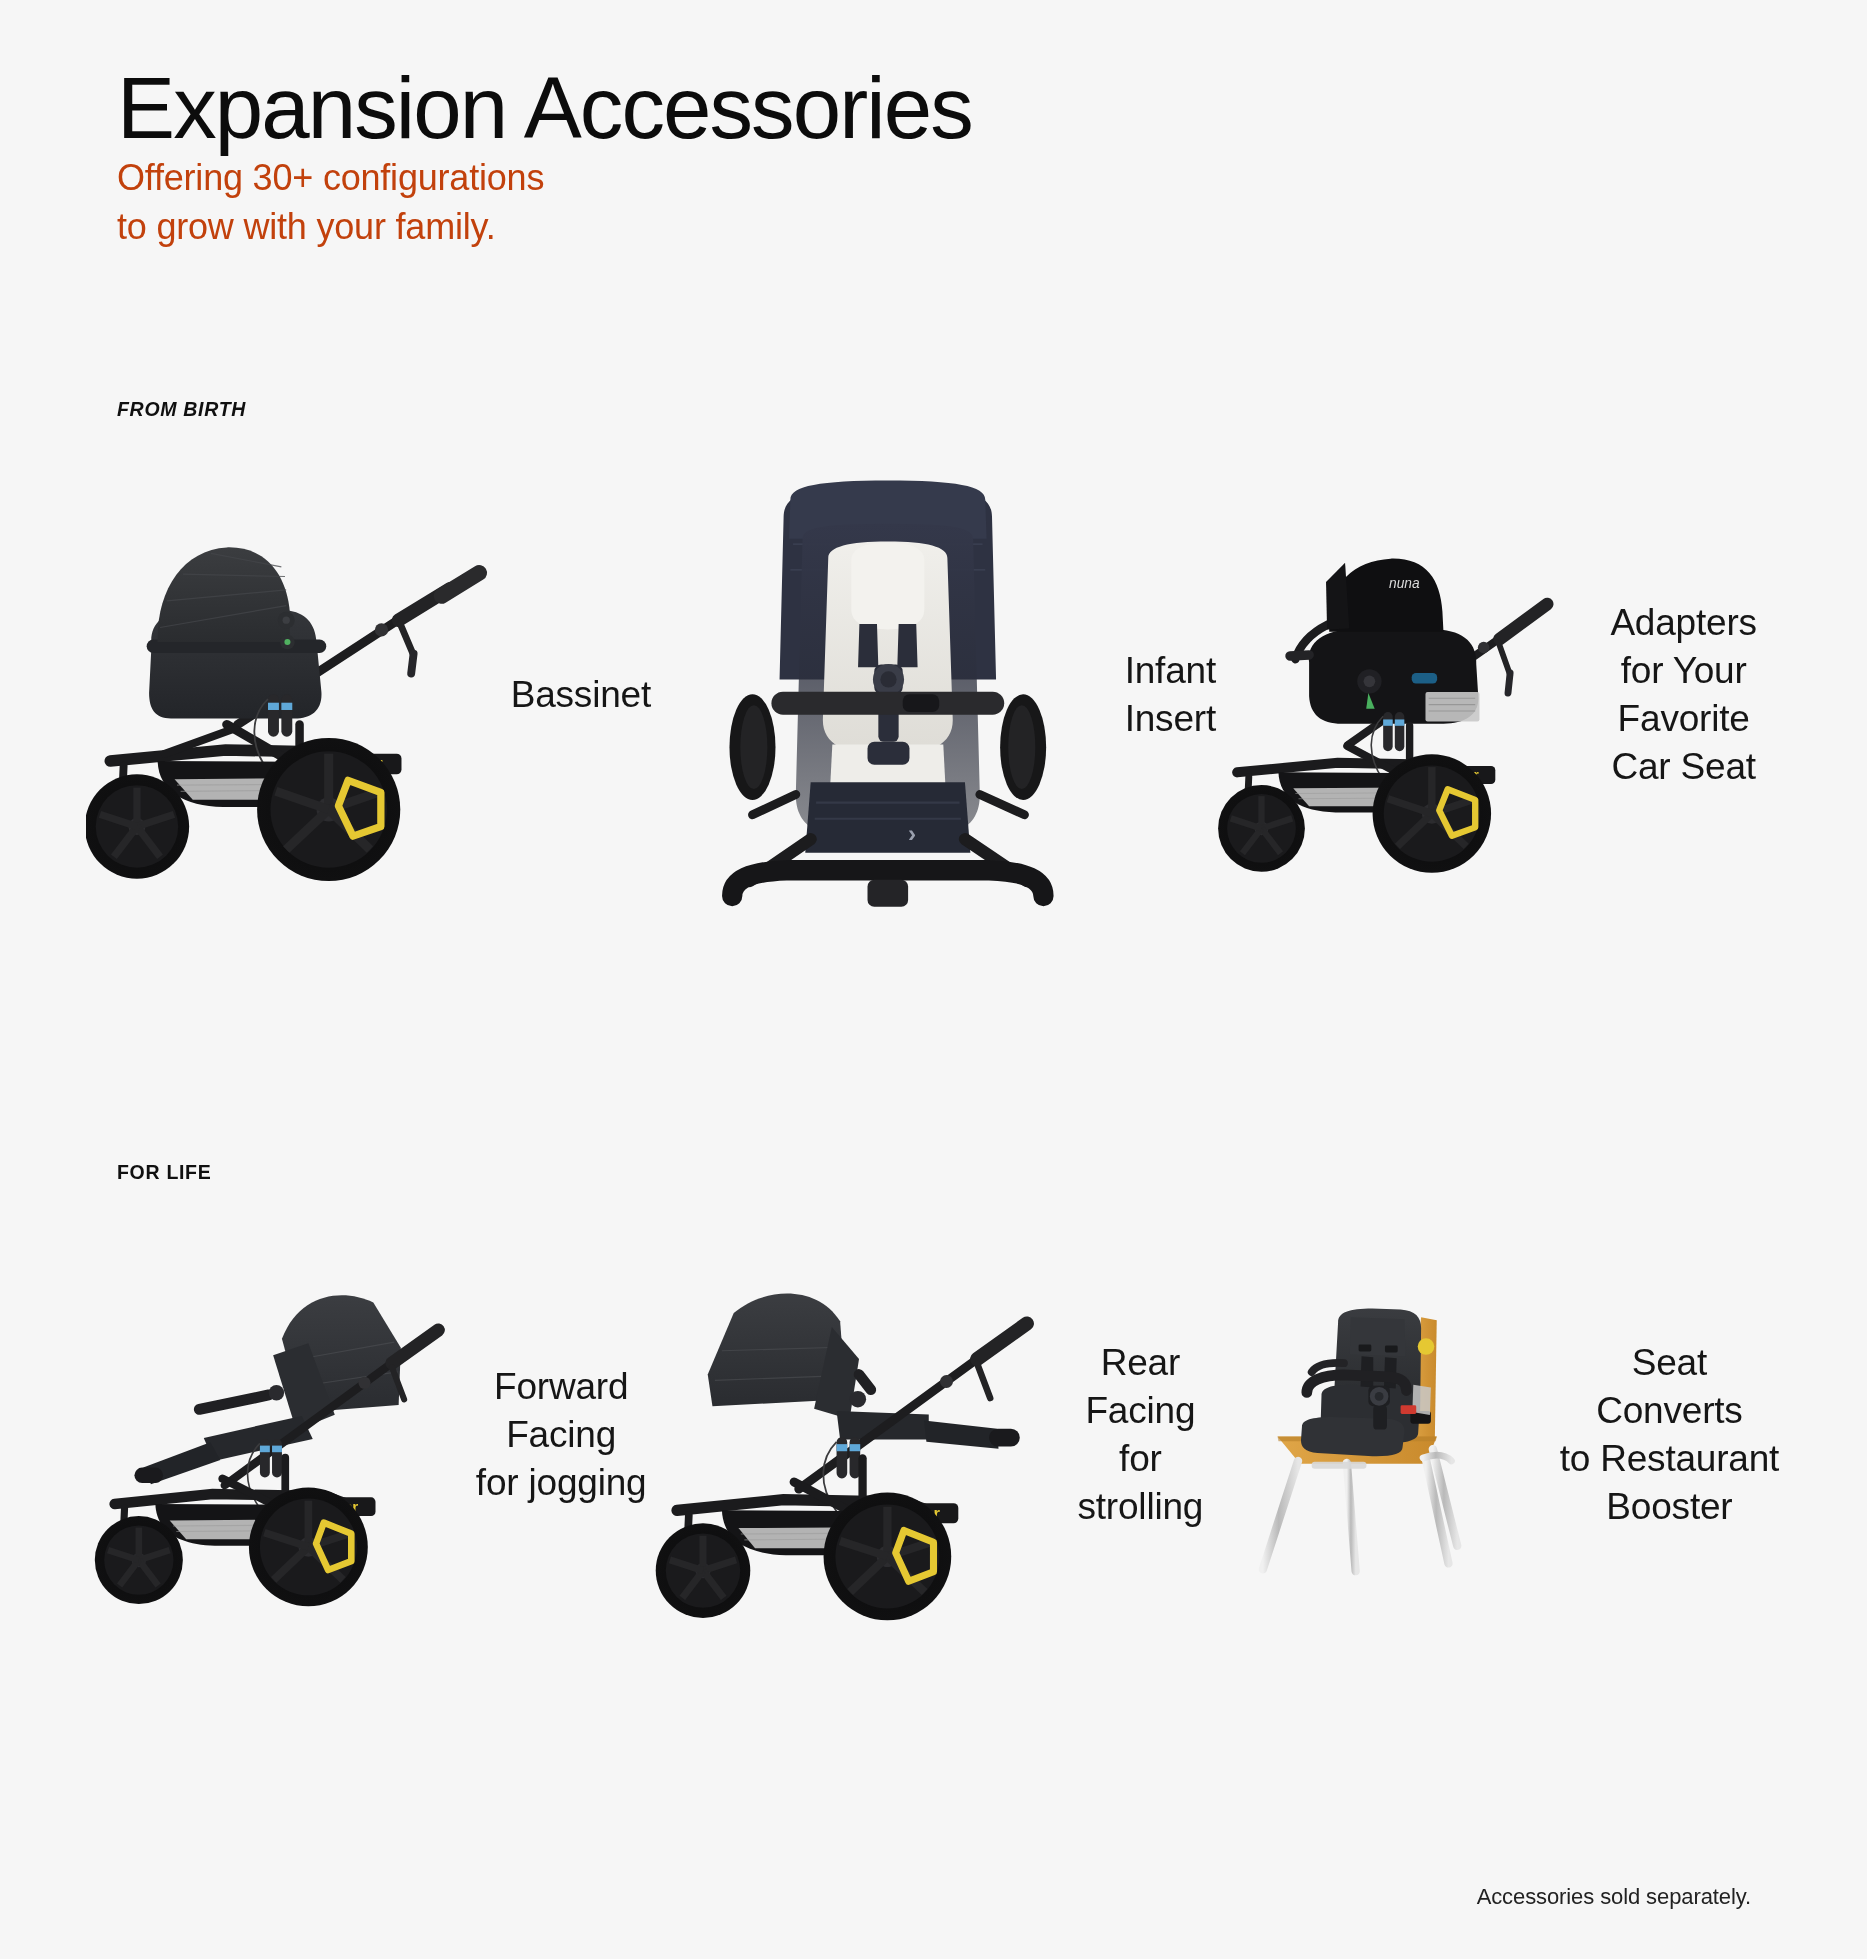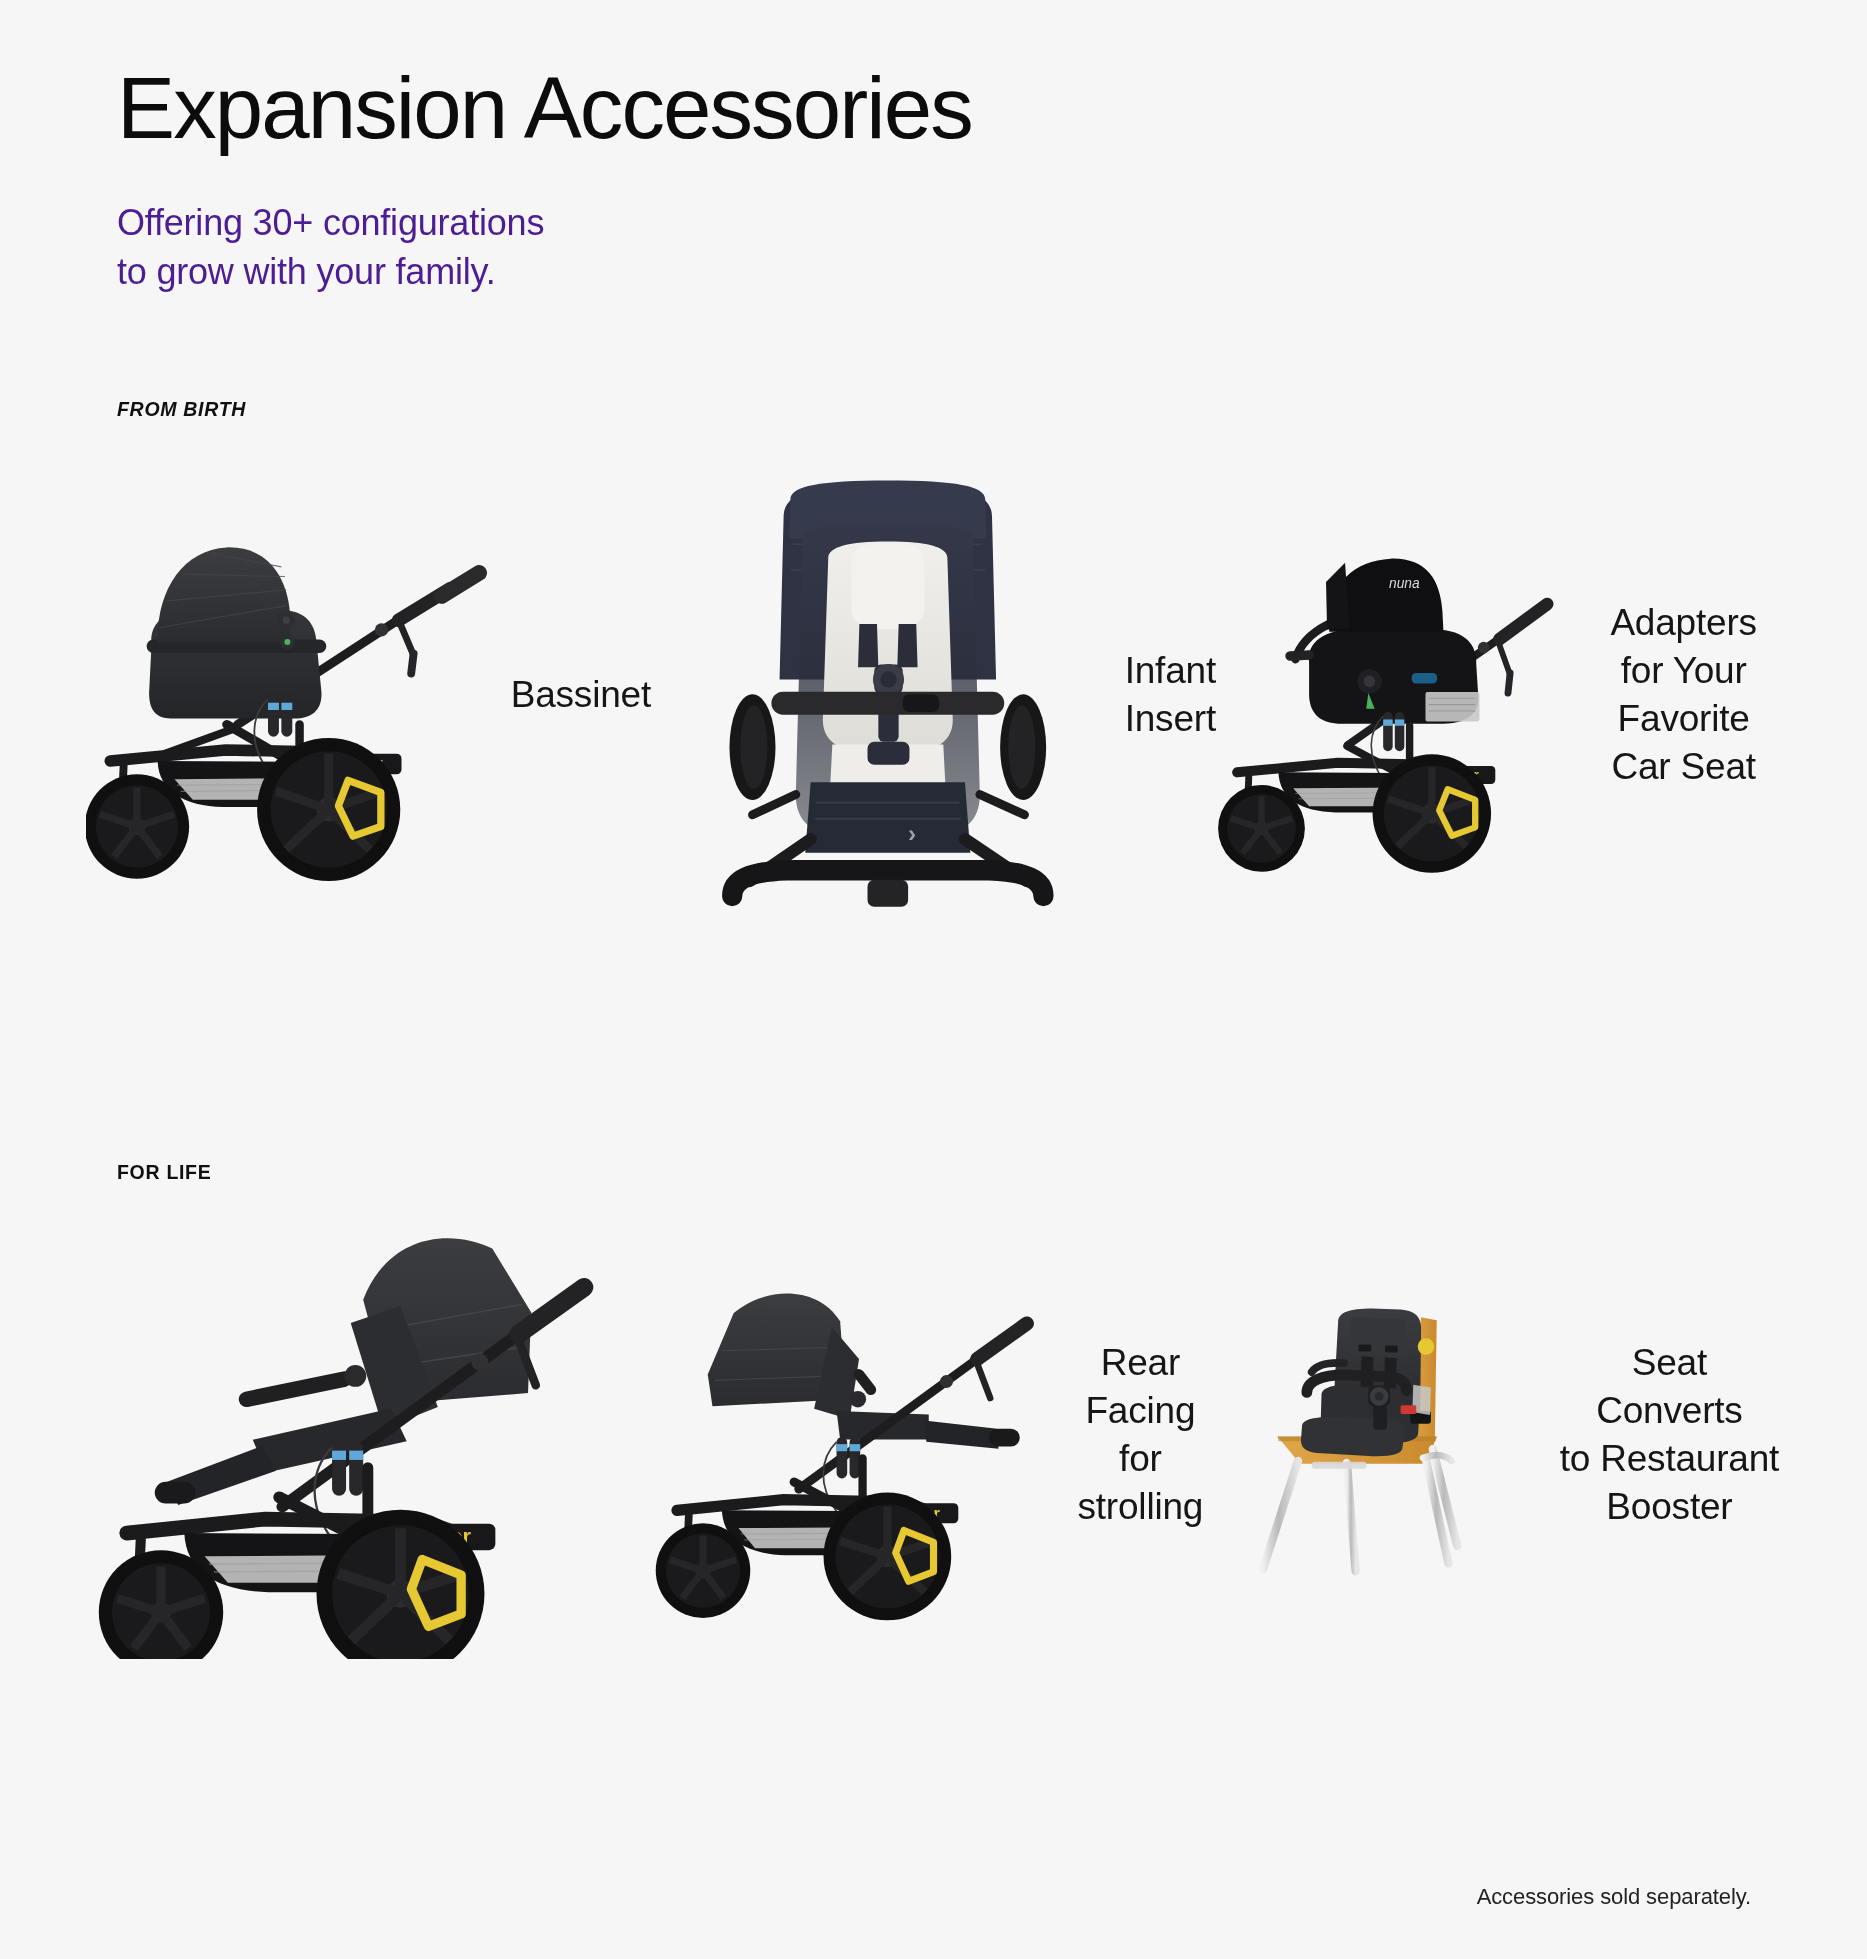--- a/index.html
+++ b/index.html
@@ -27,26 +27,25 @@
   .page-title {
     font-size: 87px;
     font-weight: 400;
     letter-spacing: -1.9px;
     line-height: 1.05;
     color: #0c0c0c;
     white-space: nowrap;
   }
 
   .subtitle {
-    margin-top: 45px;
     font-size: 36px;
     font-weight: 400;
     line-height: 49px;
     letter-spacing: -0.2px;
-    color: #4c1d95;
+    color: #c2410c;
   }
 
   
   .section-label {
     position: absolute;
     left: 117px;
     font-size: 19.5px;
     font-weight: 700;
     letter-spacing: 0.7px;
     color: #101010;
@@ -464,20 +463,22 @@
             <g stroke="#262628" stroke-width="12" fill="none">
               <path d="M96 520 L96 461"></path>
                 <path d="M96 520 L152 502"></path>
               <path d="M96 520 L131 566"></path>
                 <path d="M96 520 L61 566"></path>
               <path d="M96 520 L40 502"></path>
             </g>
           </svg>
         </div>
       </div>
+      <div class="caption">Forward Facing
+for jogging</div>
     </div>
 
     <div class="cell">
       <div class="figure">
         <div class="prod">
           <svg viewBox="0 0 700 580" xmlns="http://www.w3.org/2000/svg" aria-hidden="true">
             <defs>
               <linearGradient id="cnp4" x1="0" y1="0" x2="0" y2="1">
                 <stop offset="0" stop-color="#3b3d41"></stop>
                   <stop offset="1" stop-color="#2a2c30"></stop>

